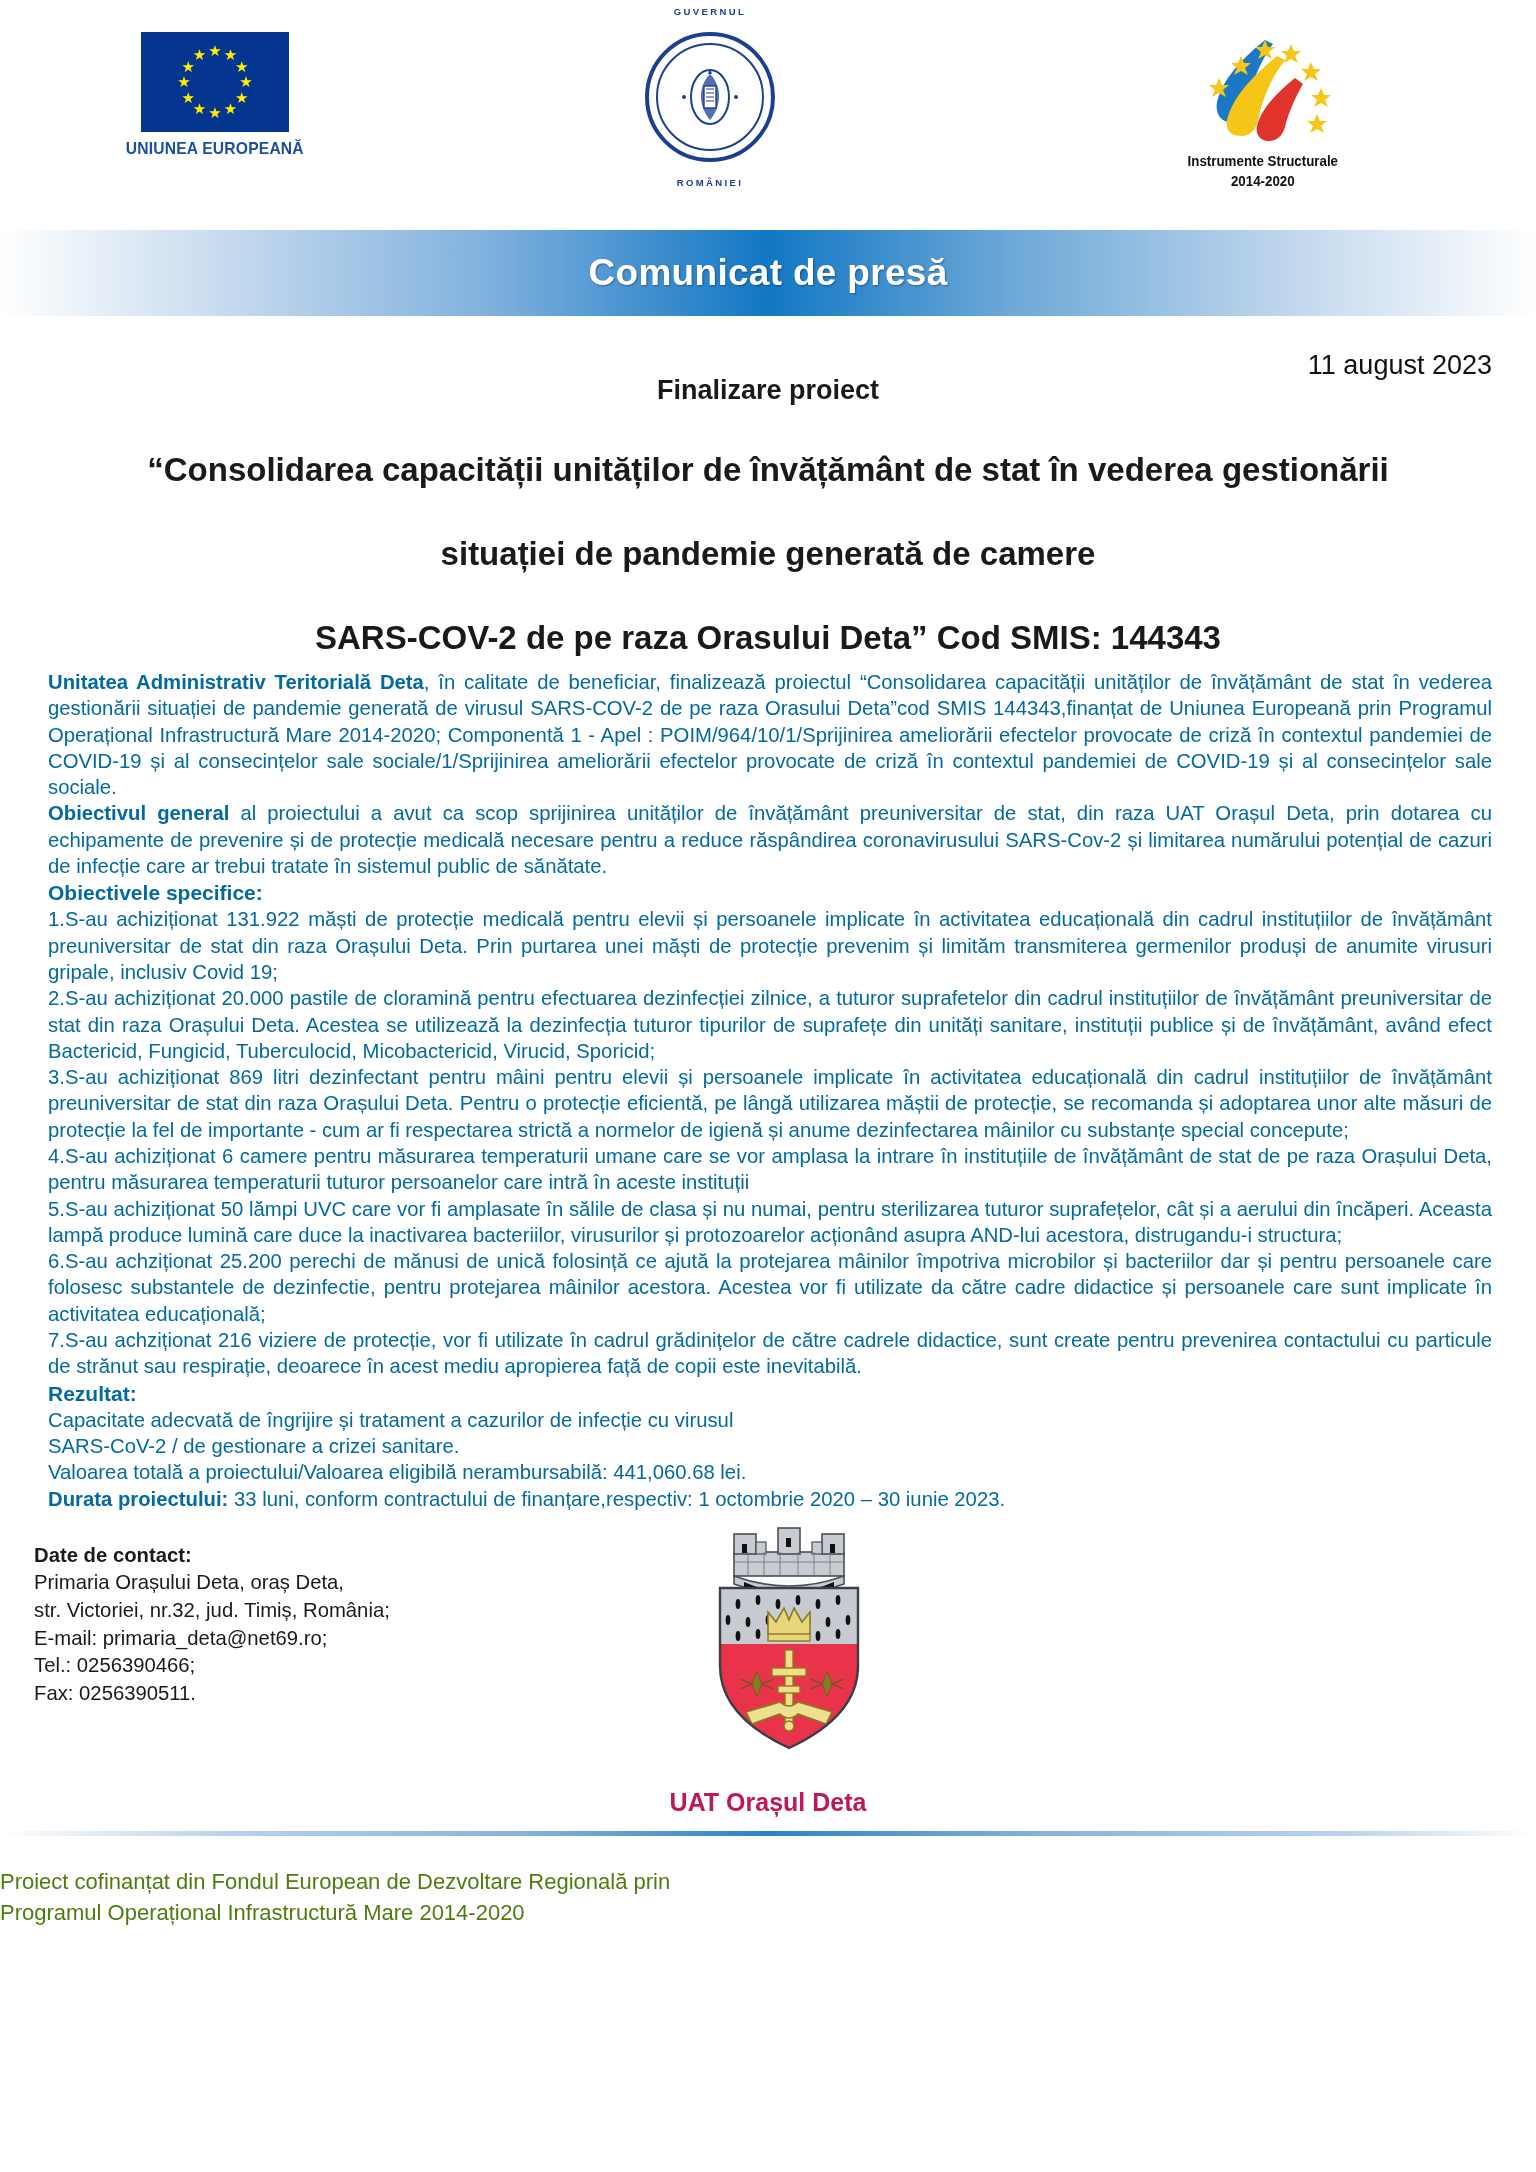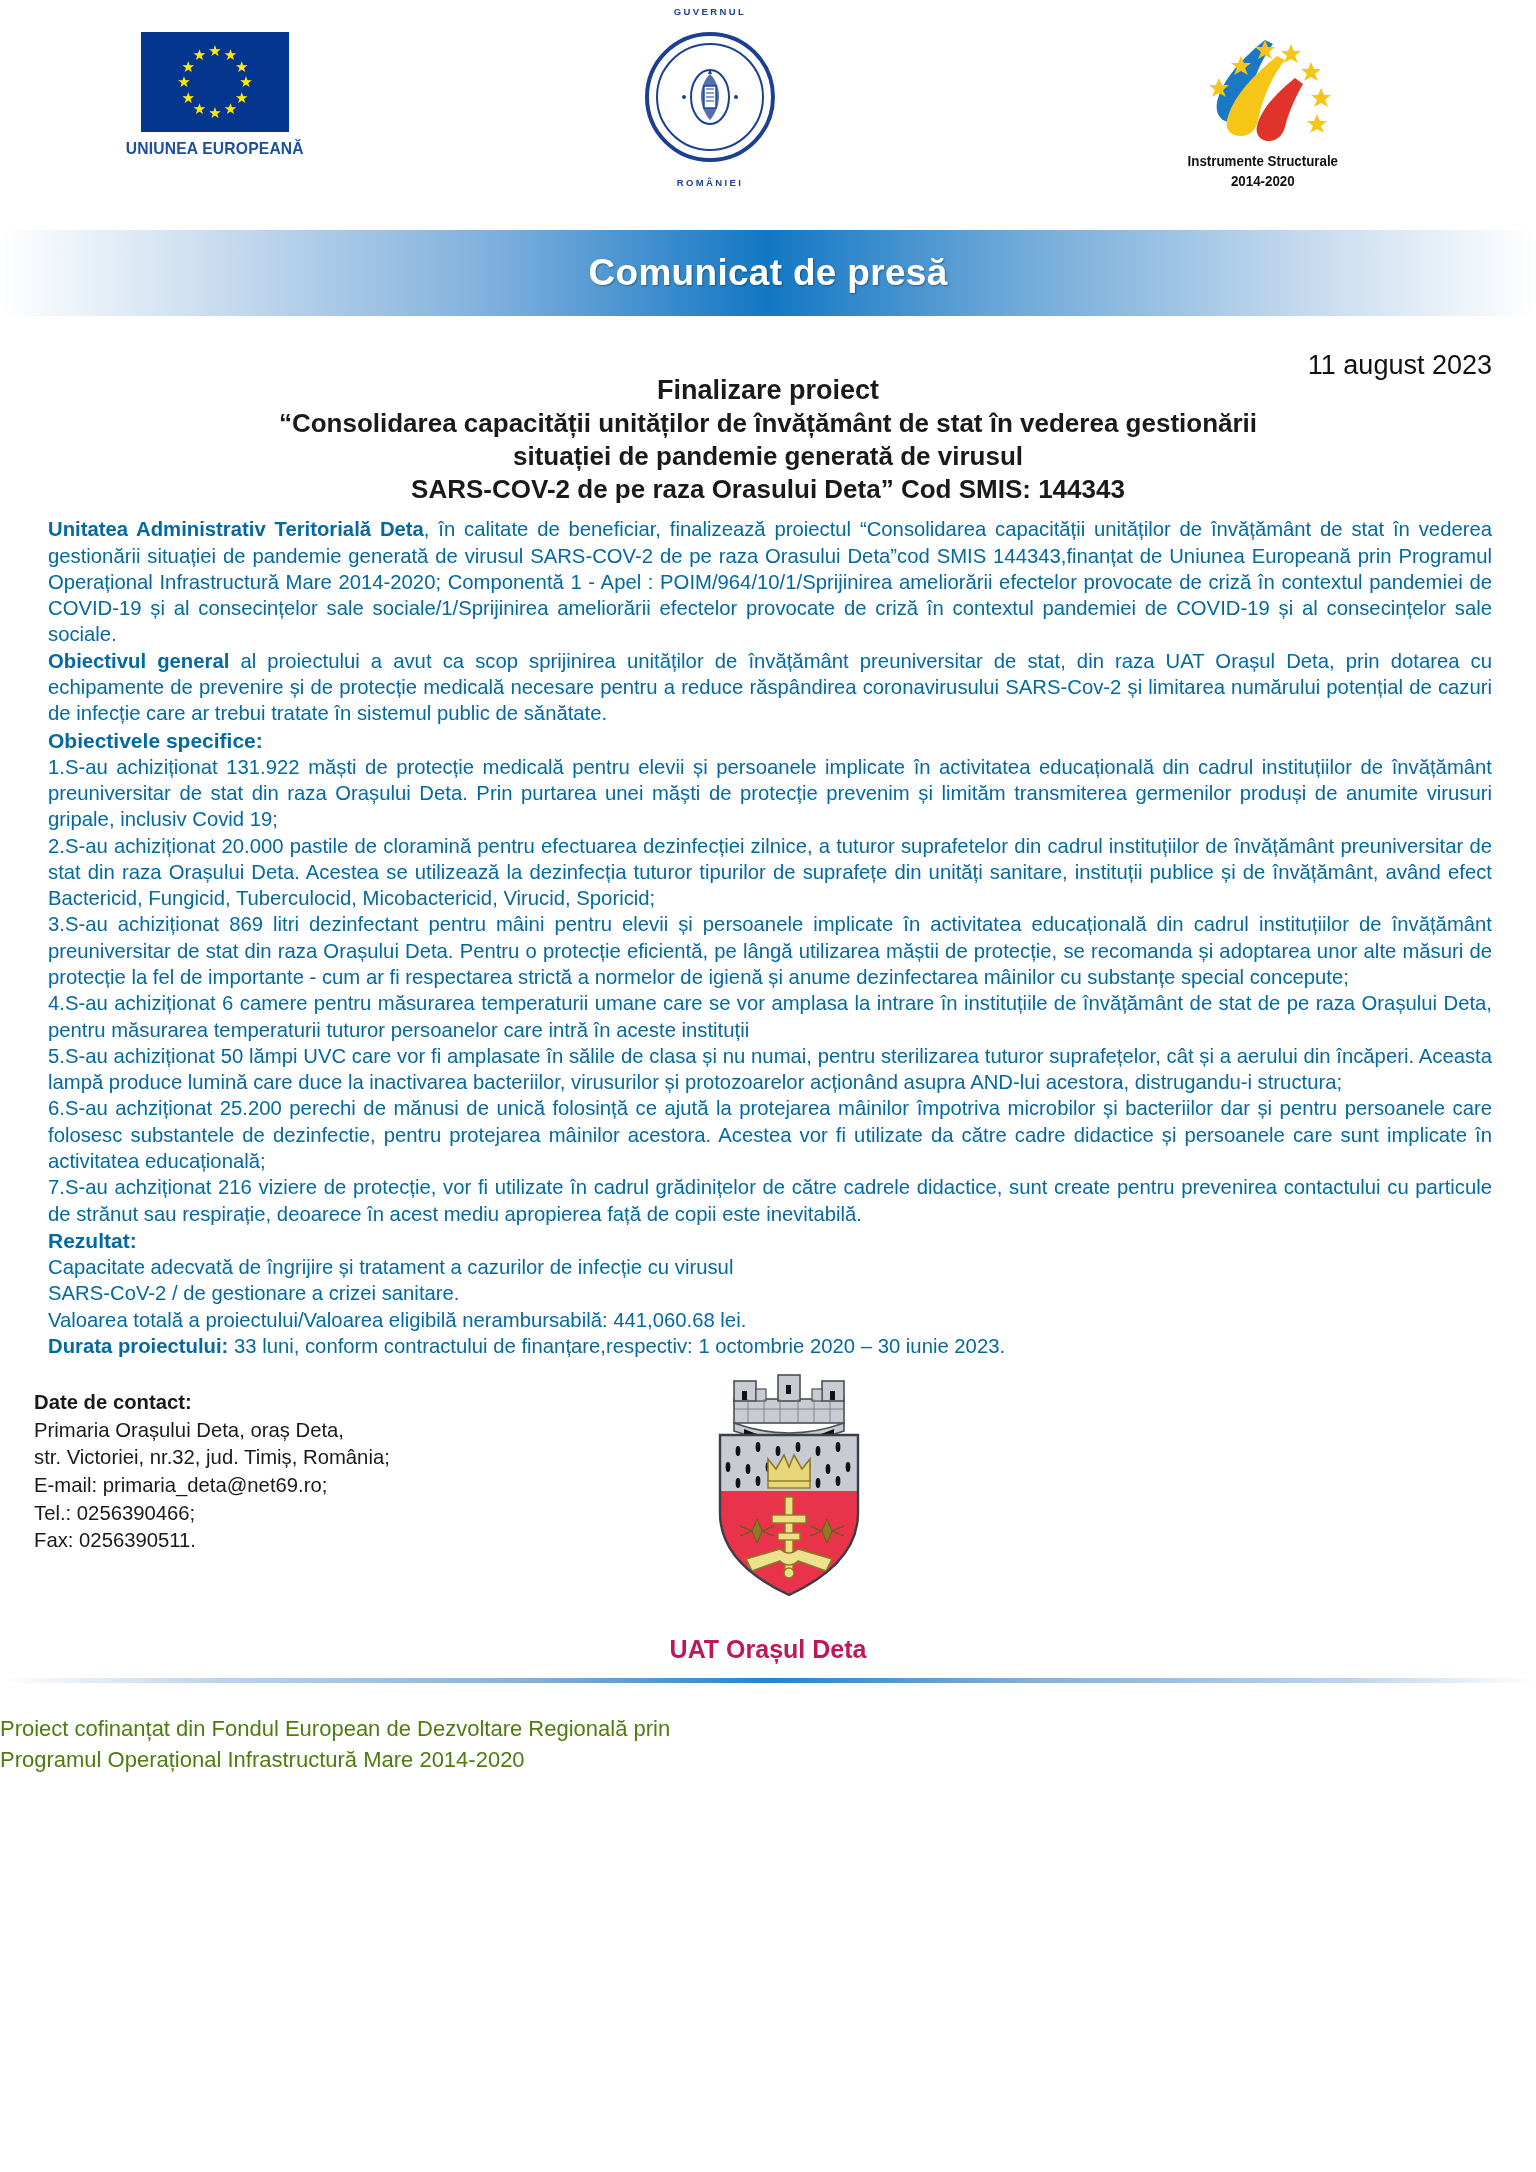--- a/index.html
+++ b/index.html
@@ -145,21 +145,21 @@
   .title-block {
     text-align: center;
     margin-top: -8px;
     padding: 0 60px;
     font-weight: bold;
     line-height: 1.27;
   }
   .title-line-1 { font-size: 27px; }
   .title-line-2,
   .title-line-3,
-  .title-line-4 { font-size: 26px; }
+  .title-line-4 { font-size: 33px; margin-top: 42px; }
 
   
   .body-wrap {
     padding: 10px 44px 0 48px;
     font-size: 20.3px;
     line-height: 1.295;
     color: #0369a1;
   }
   p.just  { margin: 0; text-align: justify; }
   p.left  { margin: 0; text-align: left; }
@@ -282,21 +282,21 @@
 
 <div class="banner">
   <div class="banner-title">Comunicat de presă</div>
 </div>
 
 <div class="date-row">11 august 2023</div>
 
 <div class="title-block">
   <div class="title-line-1">Finalizare proiect</div>
   <div class="title-line-2">“Consolidarea capacității unităților de învățământ de stat în vederea gestionării</div>
-  <div class="title-line-3">situației de pandemie generată de virusul</div>
+  <div class="title-line-3">situației de pandemie generată de camere</div>
   <div class="title-line-4">SARS-COV-2 de pe raza Orasului Deta” Cod SMIS: 144343</div>
 </div>
 
 <div class="body-wrap">
 
   <p class="just"><span class="b">Unitatea Administrativ Teritorială Deta</span><span>, în calitate de beneficiar, finalizează proiectul “Consolidarea capacității unităților de învățământ de stat în vederea gestionării situației de pandemie generată de virusul SARS-COV-2 de pe raza Orasului Deta”cod SMIS 144343,finanțat de Uniunea Europeană prin Programul Operațional Infrastructură Mare 2014-2020; Componentă 1 - Apel : POIM/964/10/1/Sprijinirea ameliorării efectelor provocate de criză în contextul pandemiei de COVID-19 și al consecințelor sale sociale/1/Sprijinirea ameliorării efectelor provocate de criză în contextul pandemiei de COVID-19 și al consecințelor sale sociale.</span></p>
 
   <p class="just"><span class="b">Obiectivul general</span><span> al proiectului a avut ca scop sprijinirea unităților de învățământ preuniversitar de stat, din raza UAT Orașul Deta, prin dotarea cu echipamente de prevenire și de protecție medicală necesare pentru a reduce răspândirea coronavirusului SARS-Cov-2 și limitarea numărului potențial de cazuri de infecție care ar trebui tratate în sistemul public de sănătate.</span></p>
 
   <p class="left sec-head">Obiectivele specifice:</p>

